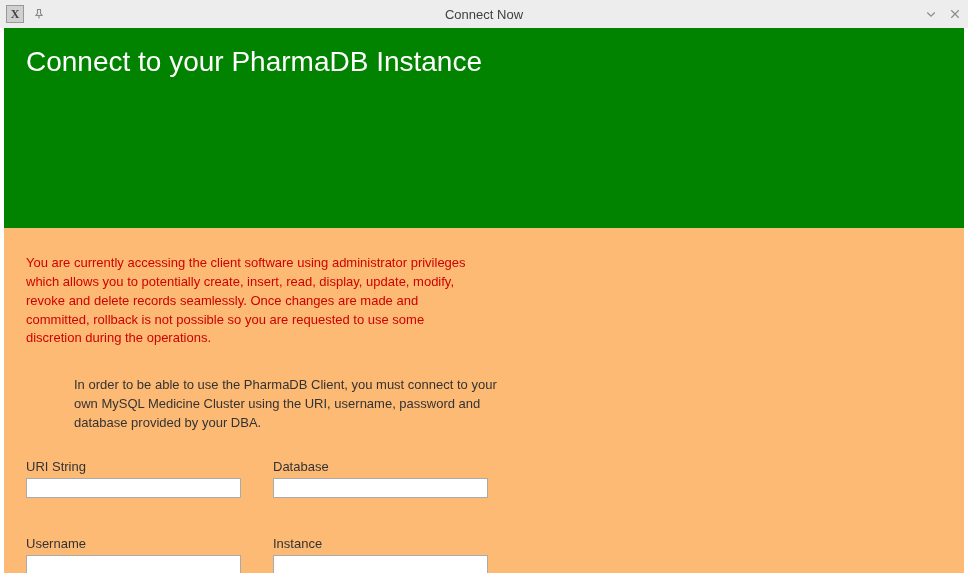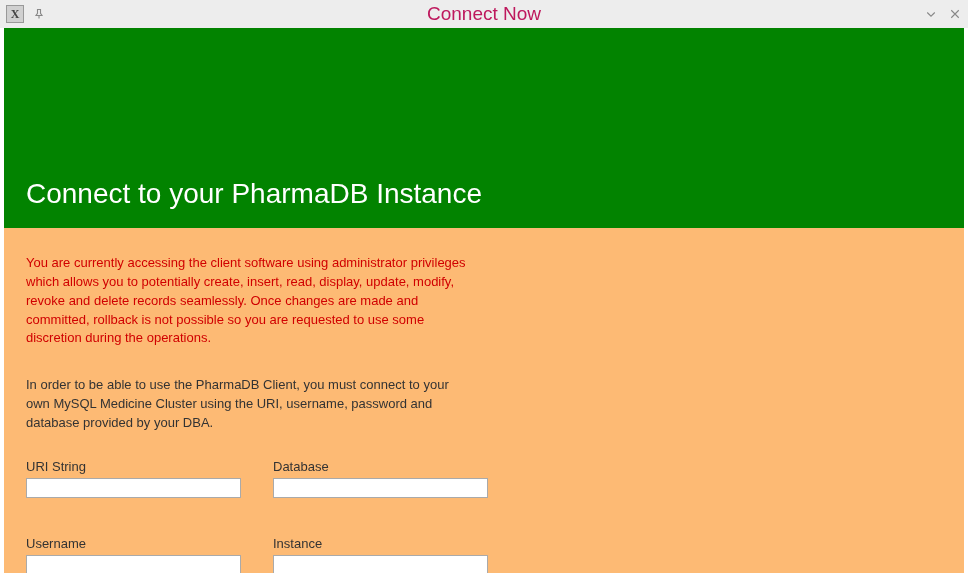--- a/index.html
+++ b/index.html
@@ -45,22 +45,22 @@
       height: 14px;
       color: #888;
       display: flex;
       align-items: center;
       justify-content: center;
     }
     .titlebar-title {
       position: absolute;
       left: 50%;
       transform: translateX(-50%);
-      font-size: 19px;
-      color: #be185d;
+      font-size: 13px;
+      color: #404040;
     }
     .titlebar-icons-right {
       position: absolute;
       right: 6px;
       display: flex;
       align-items: center;
       gap: 10px;
     }
     .chev-icon, .close-icon {
       width: 14px;
@@ -71,21 +71,20 @@
       align-items: center;
       justify-content: center;
     }
     .content-wrap {
       padding: 0 4px;
     }
     .header-banner {
       background: #028300;
       height: 200px;
       display: flex;
-      align-items: flex-end;
       padding: 18px 22px;
     }
     .header-title {
       color: #fff;
       font-size: 28px;
       font-weight: normal;
     }
     .body-section {
       background: #fdba74;
       padding: 26px 22px 20px 22px;
@@ -97,20 +96,21 @@
       line-height: 1.45;
       max-width: 450px;
       margin-bottom: 28px;
     }
     .info-text {
       color: #333;
       font-size: 13px;
       line-height: 1.45;
       max-width: 450px;
       margin-bottom: 20px;
+      margin-left: 48px;
     }
     .form-grid {
       display: grid;
       grid-template-columns: 215px 215px;
       column-gap: 14px;
       row-gap: 2px;
       gap: 32px;
     }
     .form-label {
       font-size: 13px;

